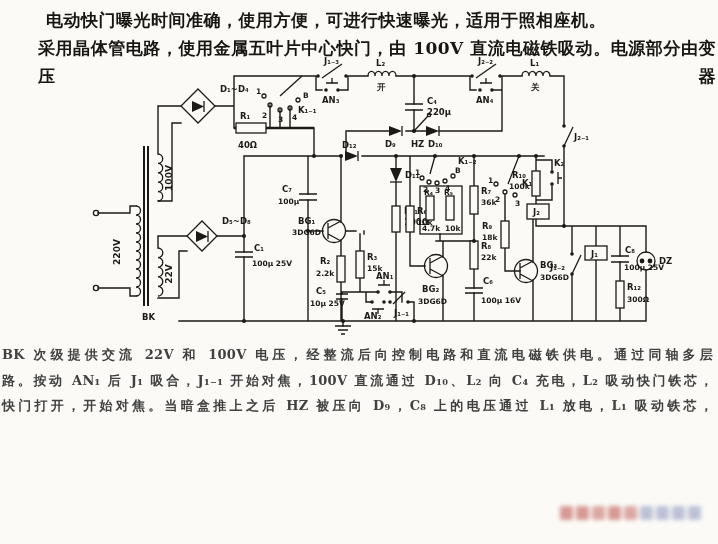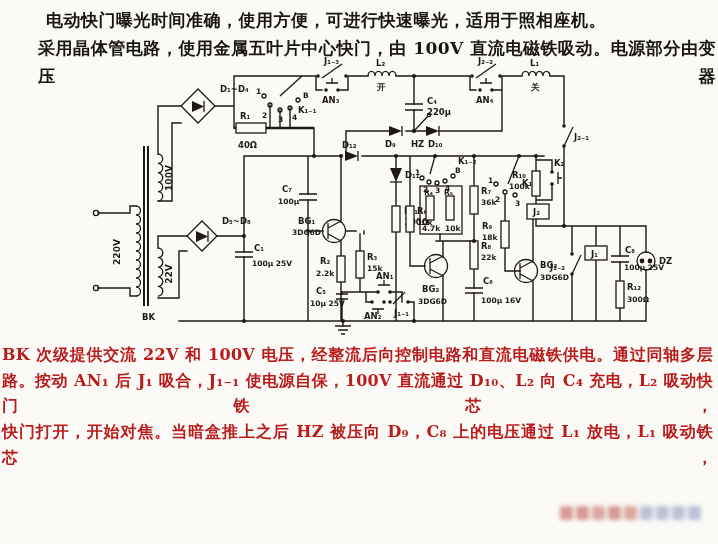--- a/index.html
+++ b/index.html
@@ -7,22 +7,22 @@
     width:718px;height:544px;position:relative;overflow:hidden;
     background:#fbfaf6;color:#181512;
     font-family:"DejaVu Serif","Liberation Serif",serif;
   }
   .para{position:absolute;left:0;width:718px;}
   .t-line{
     font-size:17px;font-weight:700;line-height:28px;
     color:#181512;letter-spacing:.5px;
   }
   .d-line{
-    font-size:16px;font-weight:700;line-height:25.7px;
-    color:#b91c1c;letter-spacing:.3px;
+    font-size:13px;font-weight:700;line-height:25.7px;
+    color:#404040;letter-spacing:.3px;
     padding:0 5px 0 2px;
   }
   .fill{text-align:justify;text-align-last:justify;}
   .indent1{padding-left:46px;padding-right:24px;}
   .indent2{padding-left:38px;padding-right:2px;}
   #schematic{position:absolute;left:84px;top:56px;width:630px;height:286px;}
   svg{display:block;}
   svg .w{stroke:#1c1916;stroke-width:1.4;fill:none;stroke-linecap:square;}
   svg .wt{stroke:#1c1916;stroke-width:2.6;fill:none;}
   svg .sym{stroke:#1c1916;stroke-width:1.3;fill:none;}
@@ -417,21 +417,21 @@
     <circle cx="390" cy="185" r="2"></circle>
         <circle cx="330" cy="265" r="2"></circle>
     <circle cx="160" cy="265" r="2"></circle>
         <circle cx="259" cy="265" r="2"></circle>
   </g>
 </svg>
 </div>
 
 <div class="para" style="top:342px">
   <div class="d-line fill">BK 次级提供交流 22V 和 100V 电压，经整流后向控制电路和直流电磁铁供电。通过同轴多层</div>
-  <div class="d-line fill">路。按动 AN₁ 后 J₁ 吸合，J₁₋₁ 使电源自保，100V 直流通过 D₁₀、L₂ 向 C₄ 充电，L₂ 吸动快门铁芯，</div>
+  <div class="d-line fill">路。按动 AN₁ 后 J₁ 吸合，J₁₋₁ 开始对焦，100V 直流通过 D₁₀、L₂ 向 C₄ 充电，L₂ 吸动快门铁芯，</div>
   <div class="d-line fill">快门打开，开始对焦。当暗盒推上之后 HZ 被压向 D₉，C₈ 上的电压通过 L₁ 放电，L₁ 吸动铁芯，</div>
 
 </div>
 
 <div id="watermark">
   <span style="background:#b94a45"></span>
   <span style="background:#b94a45"></span>
   <span style="background:#c4655f"></span>
   <span style="background:#b94a45"></span>
   <span style="background:#c4655f"></span>

